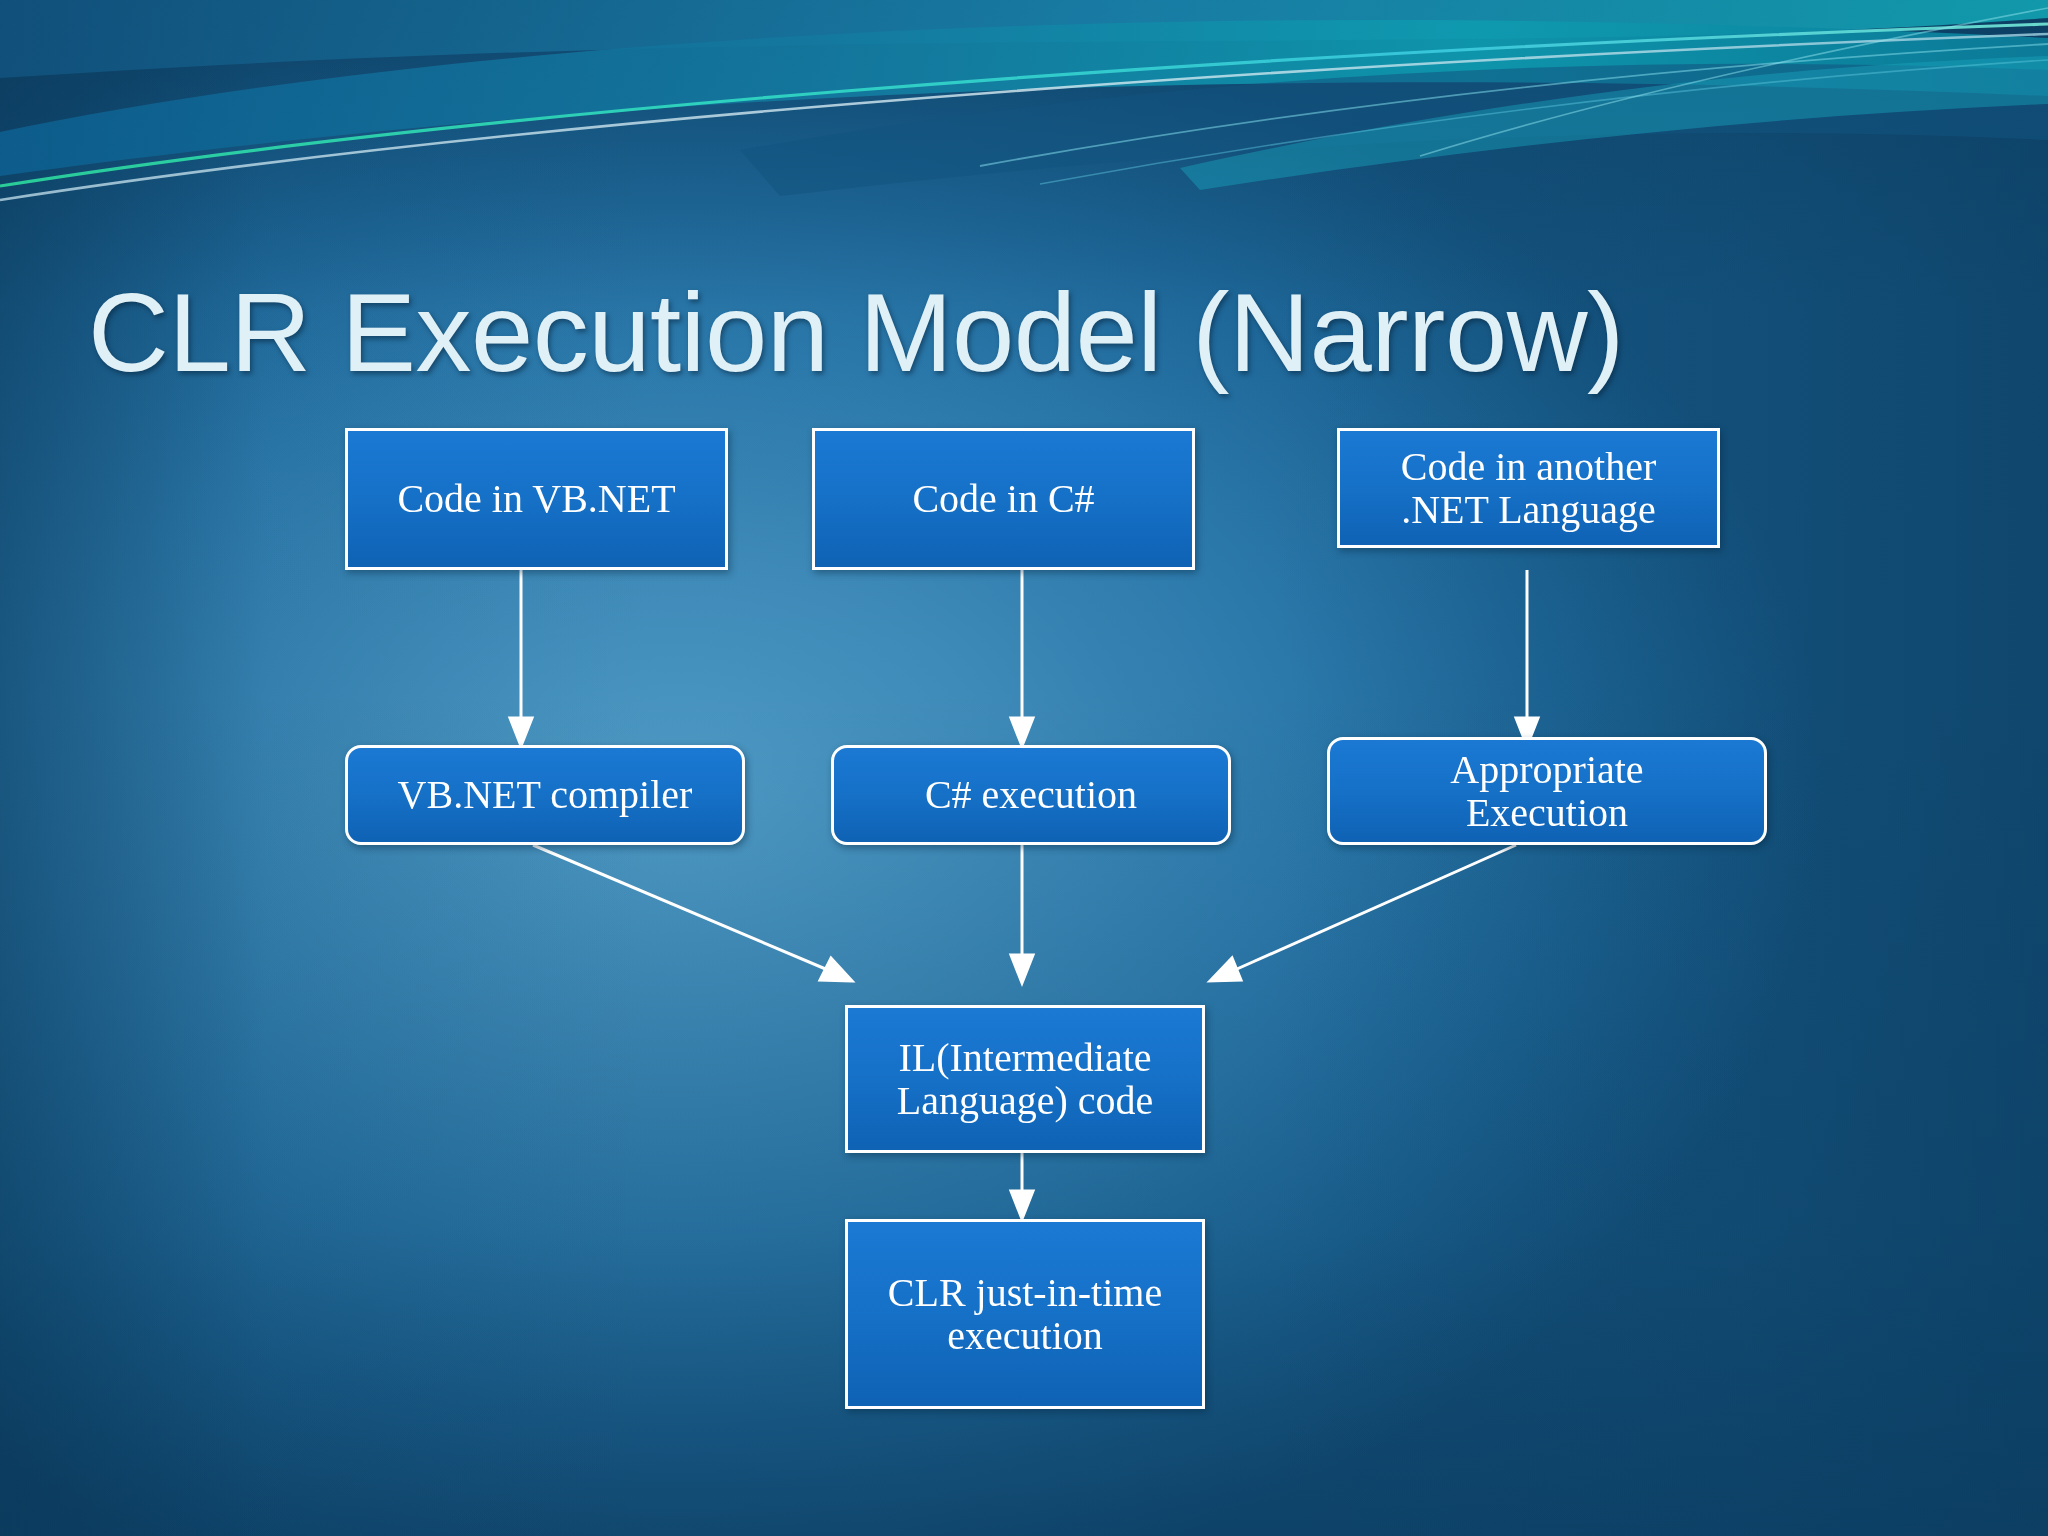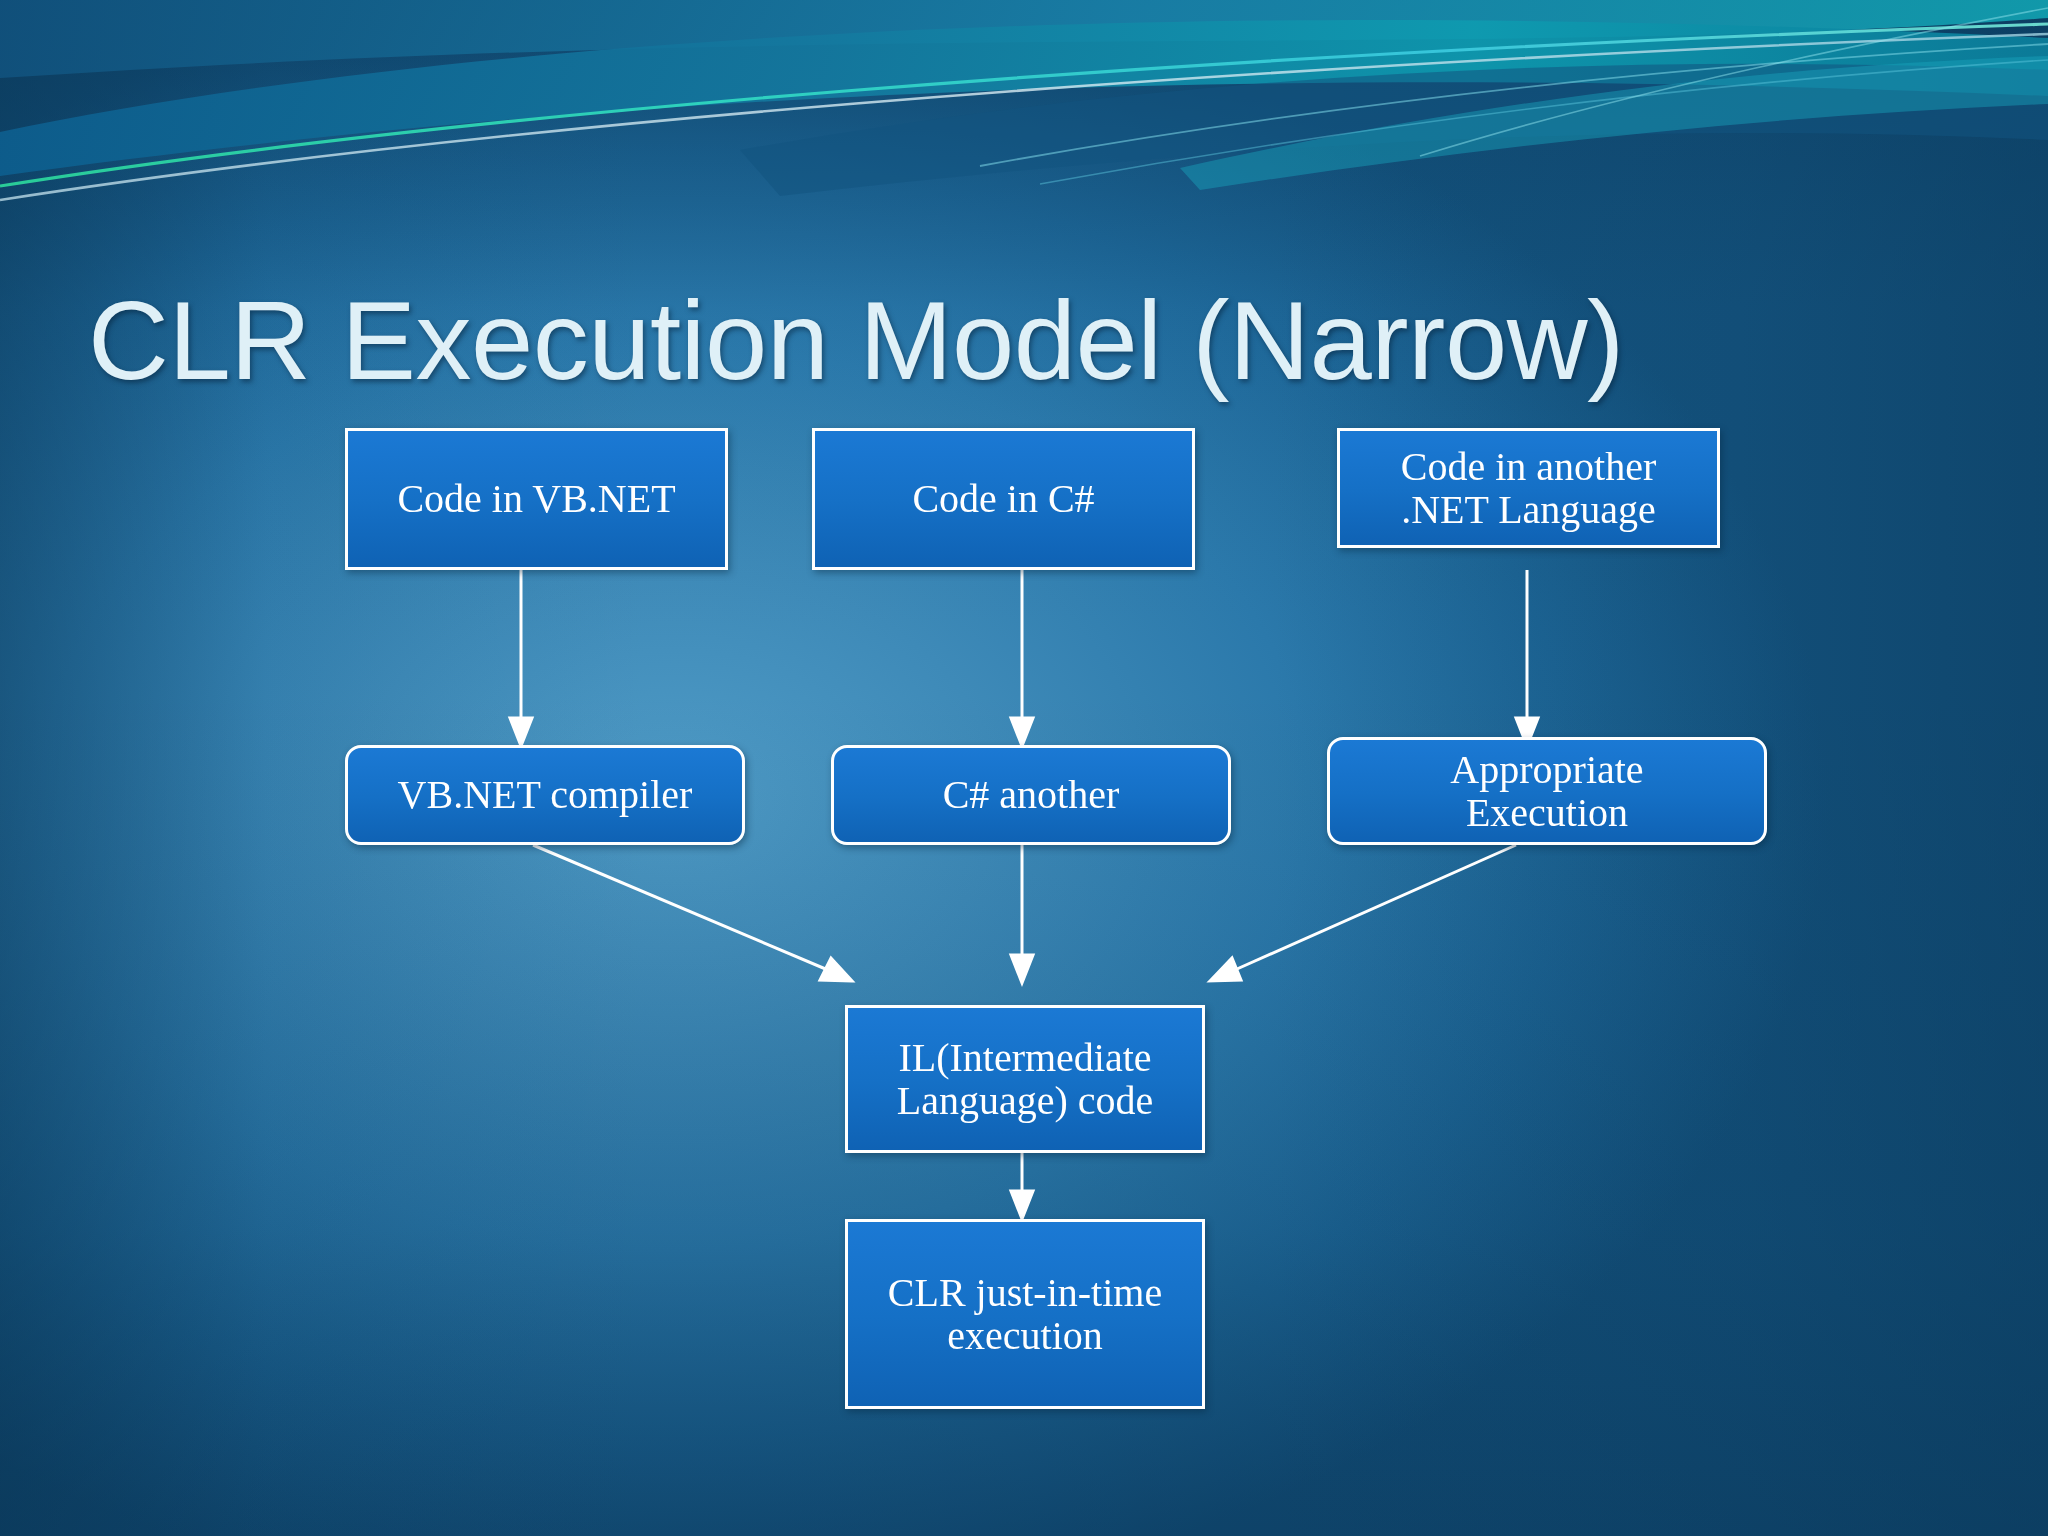--- a/index.html
+++ b/index.html
@@ -54,21 +54,21 @@
     width: 2048px;
     height: 260px;
     overflow: hidden;
   }
   .wave-wrap svg { display: block; }
 
   
   #title {
     position: absolute;
     left: 88px;
-    top: 210px;
+    top: 202px;
     width: 1800px;
     font-size: 112px;
     line-height: 1.0;
     font-weight: 400;
     color: #dff0f7;
     letter-spacing: -0.5px;
     text-shadow: 2px 3px 5px rgba(4,30,54,0.50);
     white-space: nowrap;
   }
 
@@ -215,21 +215,21 @@
         <span>Code in another</span><br>
         <span>.NET Language</span>
       </span>
     </div>
 
     <div class="node rounded" style="left:345px; top:745px; width:400px; height:100px;">
       <span class="nlabel">VB.NET compiler</span>
     </div>
 
     <div class="node rounded" style="left:831px; top:745px; width:400px; height:100px;">
-      <span class="nlabel">C# another</span>
+      <span class="nlabel">C# execution</span>
     </div>
 
     <div class="node rounded" style="left:1327px; top:737px; width:440px; height:108px;">
       <span class="nlabel">
         <span>Appropriate</span><br>
         <span>Execution</span>
       </span>
     </div>
 
     <div class="node" style="left:845px; top:983px; width:360px; height:148px;margin-top:22px;">

